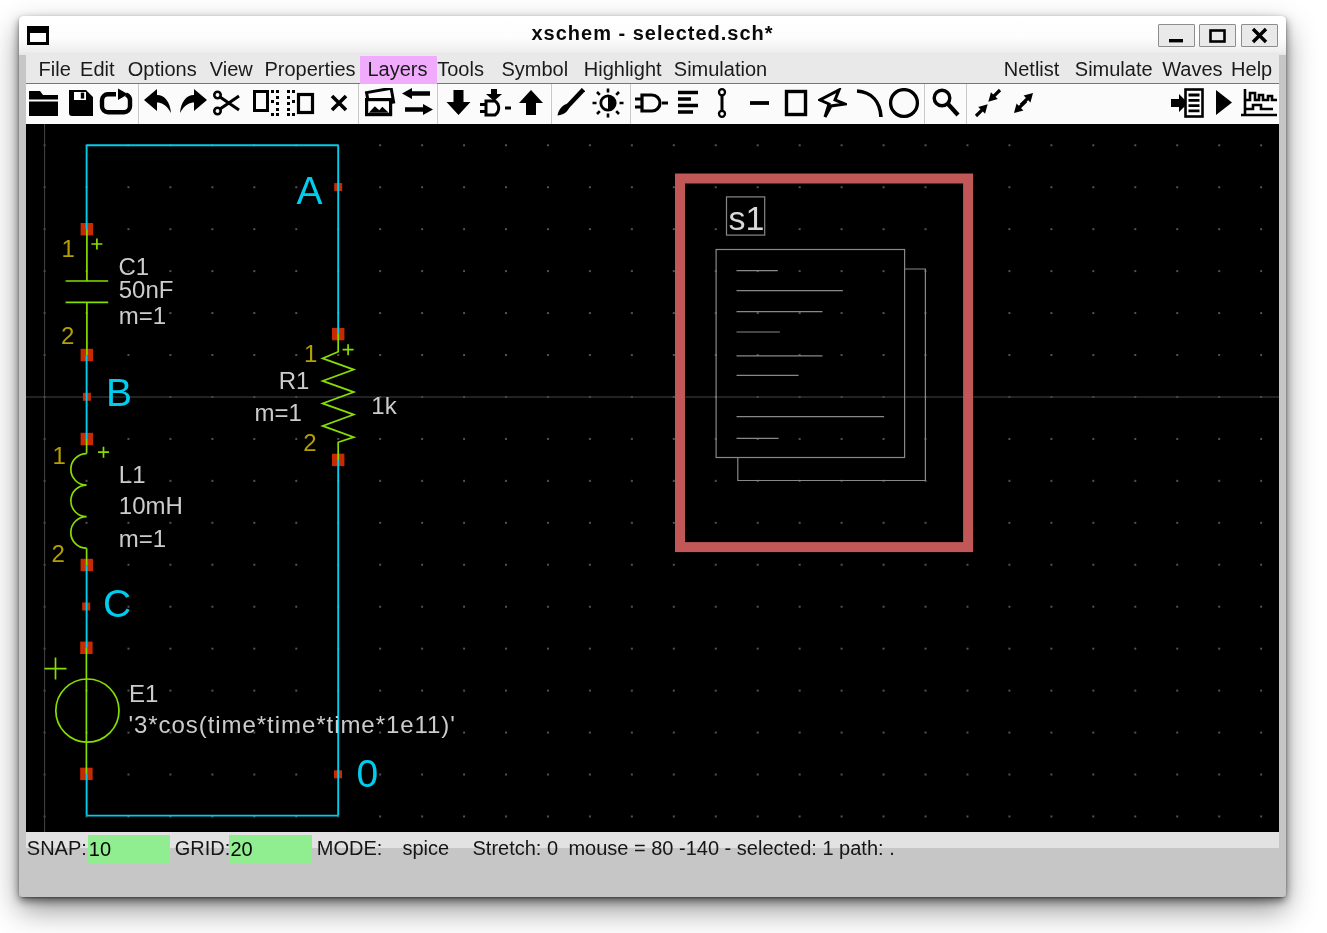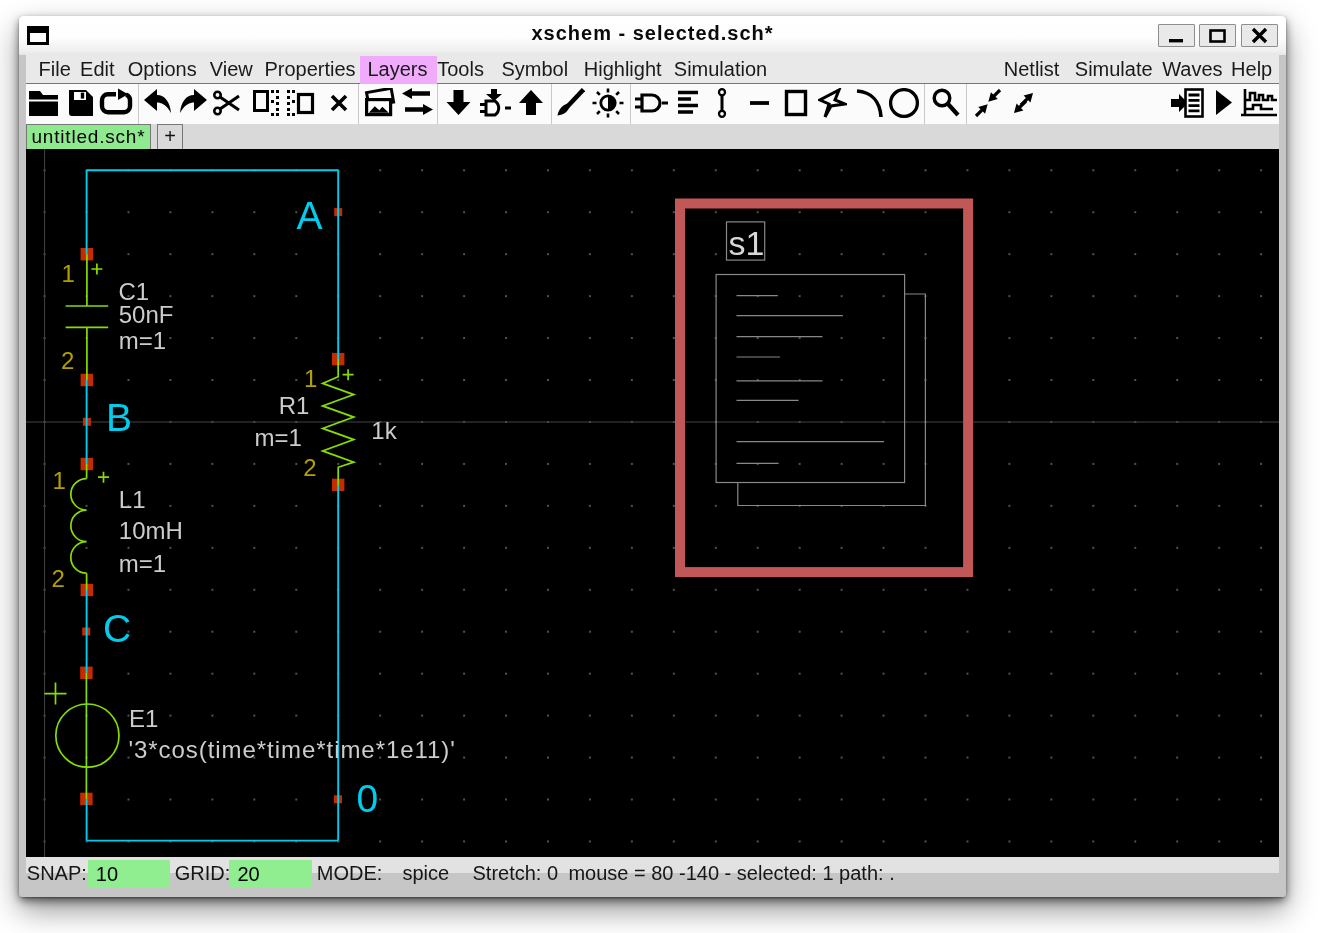--- a/index.html
+++ b/index.html
@@ -20,21 +20,21 @@
 .mhl{background:#f0abfc;padding:2px 9.3px 6px 7.6px;margin:-2px -9.3px -6px -7.6px;}
 .toolbar{position:relative;height:40px;background:#fbfbfb;}
 .tsep{position:absolute;top:0;width:1px;height:40px;background:#c9c9c9;}
 .ticon{position:absolute;top:4px;}
 .tabbar{position:relative;height:25px;background:#d9d9d9;font-size:19px;}
 .tab1{position:absolute;left:0;top:0;width:125px;height:25px;background:#8fe98f;border:1px solid #777;border-bottom:none;color:#000;padding-left:4.5px;line-height:24px;font-size:19px;letter-spacing:0.8px;}
 .tab2{position:absolute;left:131px;top:0;width:26px;height:25px;background:#d9d9d9;border:1px solid #777;border-bottom:none;color:#111;text-align:center;line-height:23px;font-size:20px;}
 .canvas{position:relative;height:708px;background:#000;}
 .statusbar{position:relative;height:16px;background:#e2e2e2;font-size:20px;color:#161616;}
 .statusbar .lbl{position:absolute;top:5px;}
-.sentry{position:absolute;top:3px;height:28px;background:#90ee90;color:#000;font-size:20px;padding:3px 0 0 8px;}
+.sentry{position:absolute;top:3px;height:28px;background:#90ee90;color:#000;font-size:20px;padding:3px 0 0 1px;}
 </style>
 </head>
 <body>
 <div class="win">
   <div class="titlebar">
     <div class="winicon"></div>
     <div class="title">xschem - selected.sch*</div>
     <div class="wbtn" style="left:1139px;">
       <svg width="35" height="21" viewBox="0 0 35 21">
           <rect x="10" y="14" width="14" height="3.4" fill="#000"></rect>
@@ -253,24 +253,20 @@
       <svg class="ticon" style="left:1189px;" width="18" height="30" viewBox="0 0 18 30">
         <path d="M1 2 L17 14.5 L1 27 z" fill="#000"></path>
       </svg>
 
       <svg class="ticon" style="left:1215.4px;" width="36" height="30" viewBox="0 0 36 30">
         <path d="M4 1 V27 M0 27 H36" stroke="#000" stroke-width="2.6"></path>
         <path d="M4 12 h5 v-7 h5 v7 h4 v-5 h4 v5 h5 v-4 h4 v4 h5" fill="none" stroke="#000" stroke-width="2.6"></path>
         <path d="M4 21 h8 v-4 h8 v4 h12" fill="none" stroke="#000" stroke-width="2.6"></path>
       </svg>
     </div>
-    <div class="tabbar">
-      <div class="tab1">untitled.sch*</div>
-      <div class="tab2">+</div>
-    </div>
     <div class="canvas">
       <svg id="schem" width="1253" height="708" viewBox="0 0 1253 708">
         <defs>
           <pattern id="grid" patternUnits="userSpaceOnUse" x="23.975" y="400.975" width="41.95" height="41.95">
             <rect x="20.25" y="20.25" width="1.5" height="1.5" fill="#8f8f8f"></rect>
           </pattern>
         </defs>
         <g transform="translate(-26.4,-149)">
           <rect x="26.4" y="149" width="1253" height="708" fill="url(#grid)"></rect>
 

